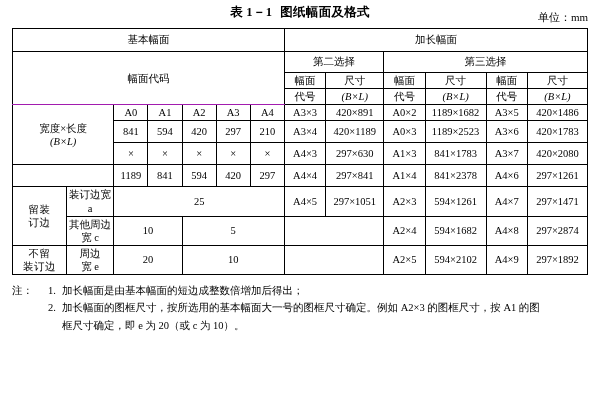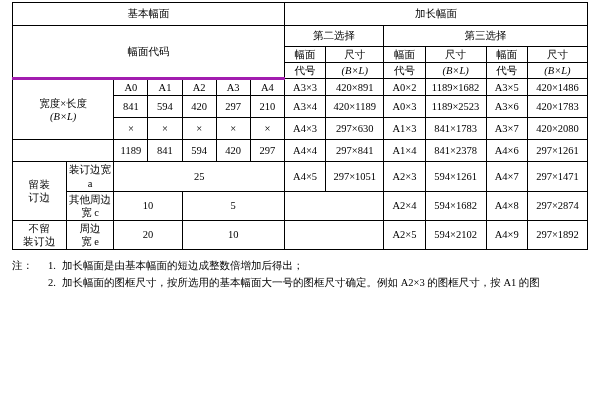--- a/index.html
+++ b/index.html
@@ -105,20 +105,26 @@
   .note-cont {
     padding-left: 50px;
     text-align: left;
   }
 </style>
 </head>
 <body>
 
 <div class="page">
 
+  <div class="title-row">
+    <div class="table-caption">
+      <span class="caption-num">表 1－1</span><span>图纸幅面及格式</span>
+    </div>
+    <div class="unit-note">单位：mm</div>
+  </div>
 
   <table class="main">
     <colgroup>
       <col style="width:52px">
       <col style="width:46px">
       <col style="width:33px">
       <col style="width:33px">
       <col style="width:33px">
       <col style="width:33px">
       <col style="width:33px">
@@ -130,21 +136,21 @@
       <col style="width:58px">
     </colgroup>
 
     <tbody>
         <tr>
       <td colspan="7" class="grp-head">基本幅面</td>
       <td colspan="6" class="grp-head">加长幅面</td>
     </tr>
 
     <tr>
-      <td colspan="7" rowspan="3" style="border-bottom:3px solid #a21caf;">
+      <td colspan="7" rowspan="3" style="border-bottom:1px solid #a21caf;">
         <span>幅面代码</span>
       </td>
       <td colspan="2" class="sub-head">第二选择</td>
       <td colspan="4" class="sub-head">第三选择</td>
     </tr>
 
     <tr>
       <td class="cell-multiline">
             <span>幅面</span>
           </td>
@@ -289,15 +295,16 @@
     <div class="note-line">
       <div class="note-label">注：</div>
       <div class="note-num">1.</div>
       <div class="note-text">加长幅面是由基本幅面的短边成整数倍增加后得出；</div>
     </div>
     <div class="note-line">
       <div class="note-label"></div>
       <div class="note-num">2.</div>
       <div class="note-text">加长幅面的图框尺寸，按所选用的基本幅面大一号的图框尺寸确定。例如 A2×3 的图框尺寸，按 A1 的图</div>
     </div>
+    <div class="note-cont">框尺寸确定，即 e 为 20（或 c 为 10）。</div>
   </div>
 
 </div>
 
 </body></html>

